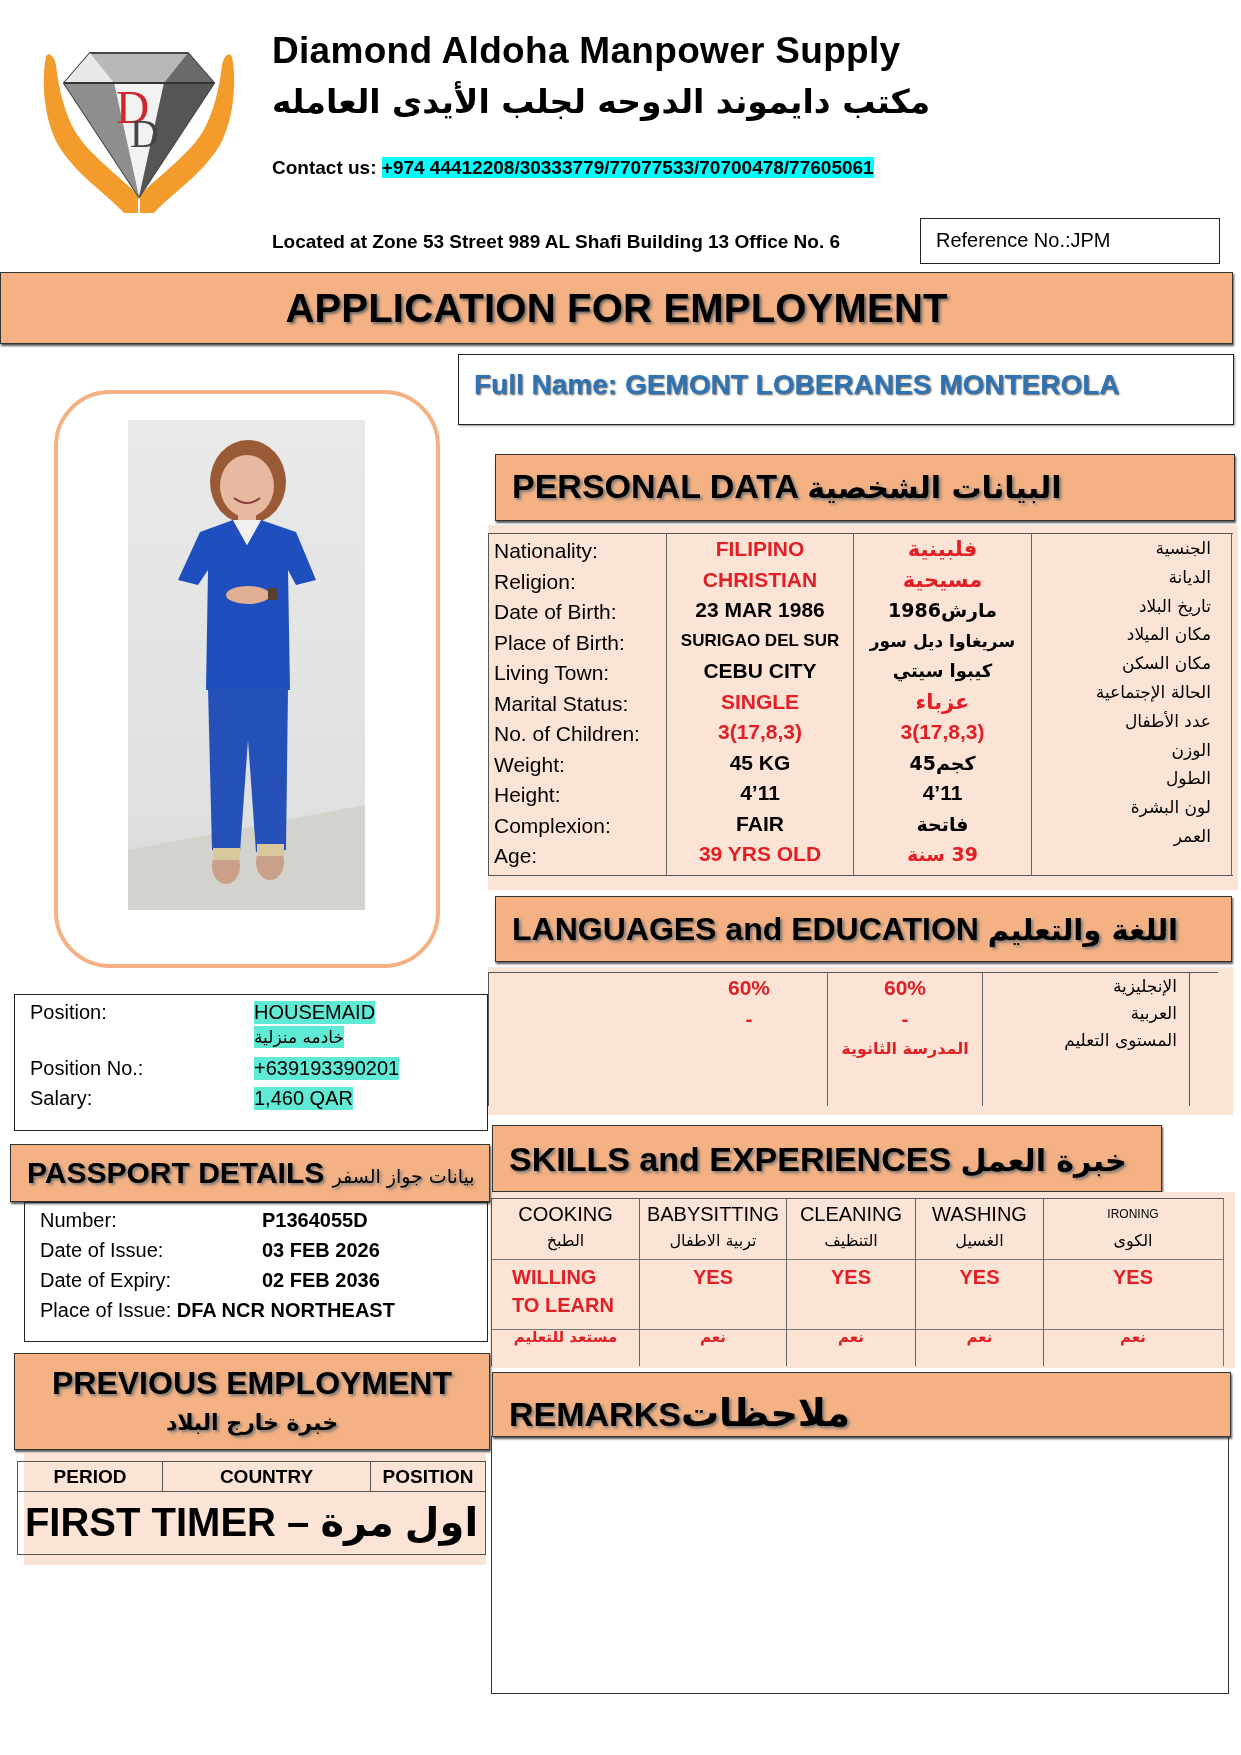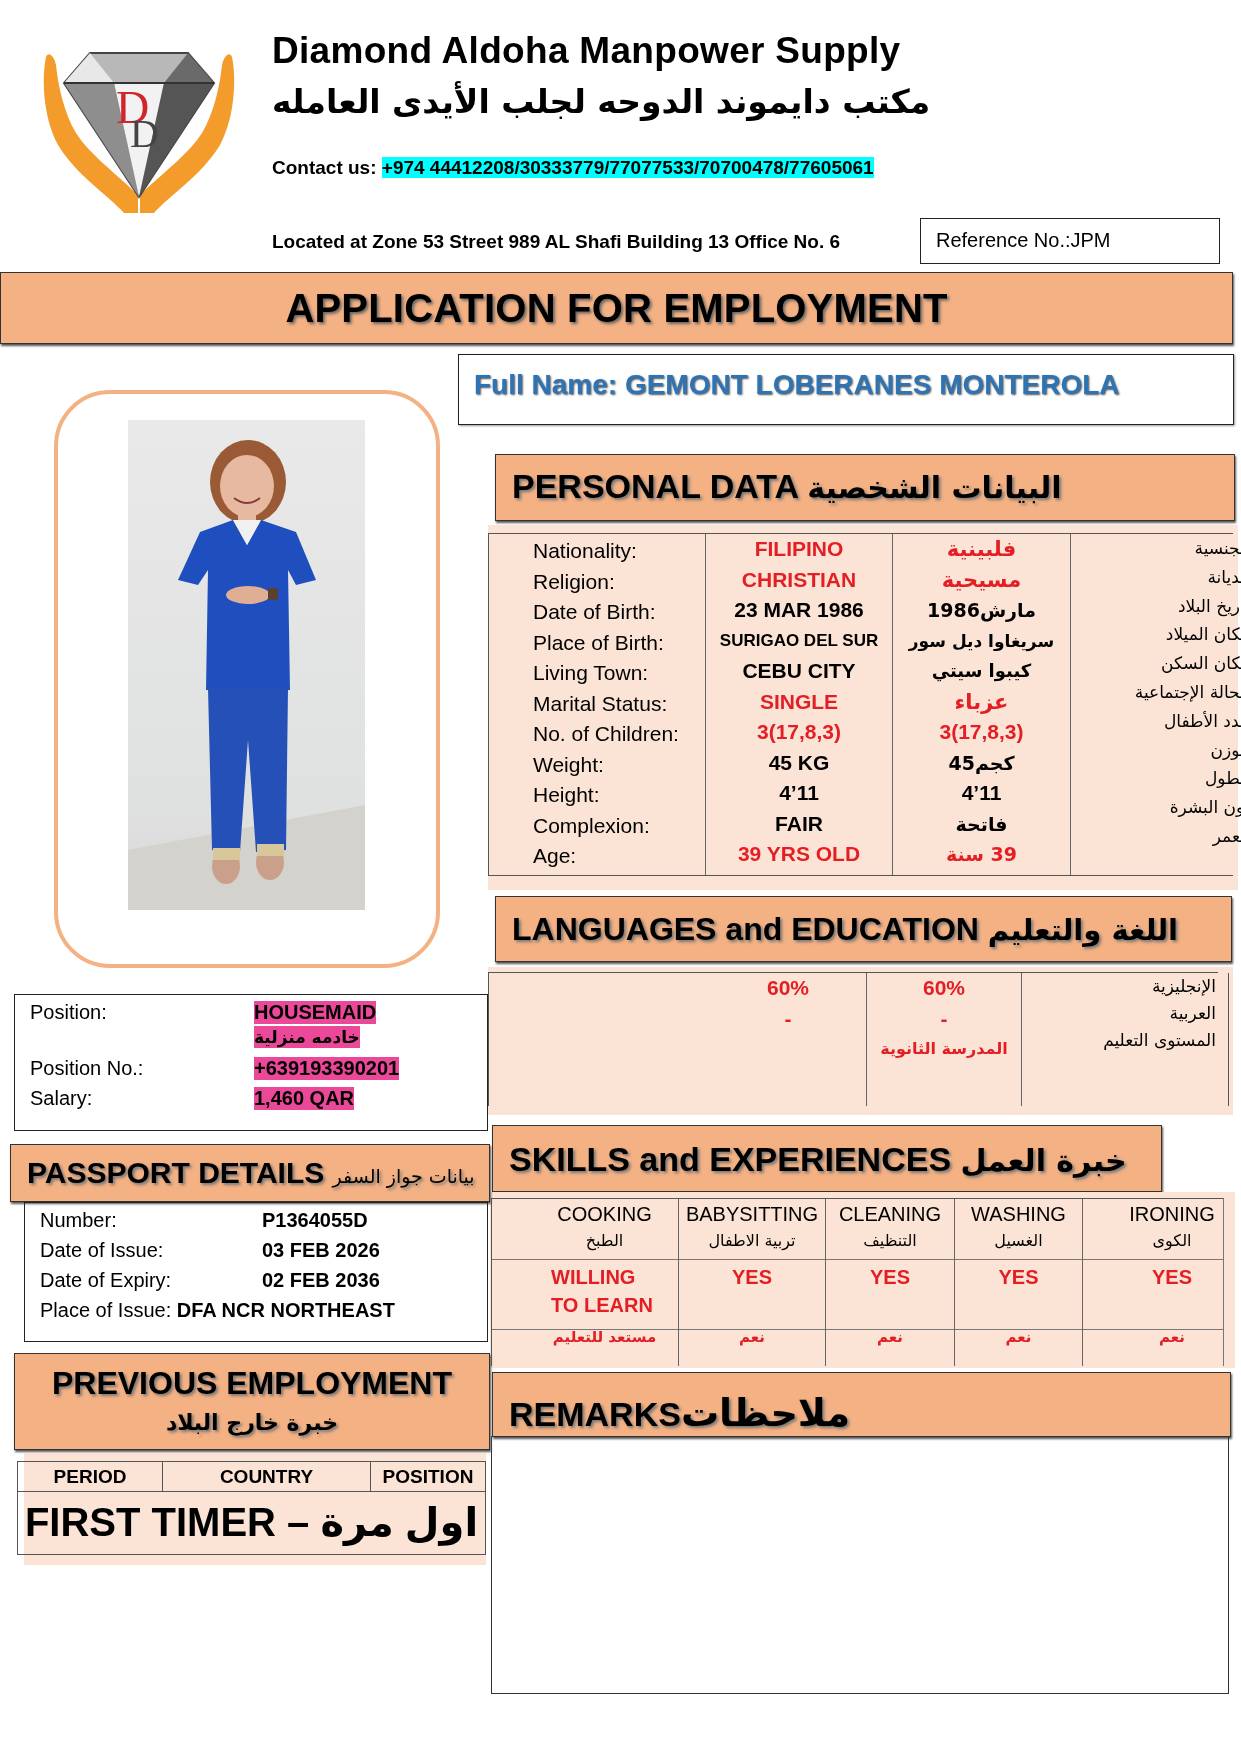--- a/index.html
+++ b/index.html
@@ -30,41 +30,41 @@
   
   .band { background: #f4b183; border: 1.5px solid #333; box-shadow: 1px 2px 2px #555; }
   .band .t { font-weight: bold; text-shadow: 2px 2px 3px #777; white-space: nowrap; }
 
   .pd-band { left: 495px; top: 454px; width: 740px; height: 67px; }
   .pd-band .t { font-size: 34px; position: absolute; left: 16px; top: 12px; }
 
   .pink { background: #fbe4d5; }
   .pd-bg { left: 488px; top: 525px; width: 750px; height: 365px; }
   .pd-table { left: 488px; top: 533px; width: 745px; height: 343px; border: 1.5px solid #555; border-right: none; }
-  .pd-col { position: absolute; top: 0; height: 100%; border-right: 1.5px solid #666; margin-left: 39px; }
+  .pd-col { position: absolute; top: 0; height: 100%; border-right: 1.5px solid #666; }
   .row-line { font-size: 21px; line-height: 30.5px; white-space: nowrap; }
 
   .lang-band { left: 495px; top: 896px; width: 737px; height: 66px; }
   .lang-band .t { font-size: 32px; position: absolute; left: 16px; top: 14px; }
   .lang-bg { left: 488px; top: 967px; width: 745px; height: 148px; }
   .lang-table { left: 488px; top: 972px; width: 730px; height: 134px; border-top: 1.5px solid #555; border-left: 1.5px solid #555; }
 
   .sk-band { left: 492px; top: 1125px; width: 670px; height: 67px; }
   .sk-band .t { font-size: 34px; position: absolute; left: 16px; top: 14px; }
   .sk-bg { left: 490px; top: 1192px; width: 745px; height: 176px; }
   .sk-table { left: 491px; top: 1198px; width: 733px; height: 168px; border: 1.5px solid #555; border-bottom: none; border-right: 1.5px solid #777; }
 
   .rm-band { left: 492px; top: 1372px; width: 739px; height: 65px; }
   .rm-band .t { font-size: 34px; position: absolute; left: 16px; top: 18px; }
   .rm-box { left: 491px; top: 1436px; width: 738px; height: 258px; border: 1.5px solid #333; }
 
   
   .infobox { left: 14px; top: 994px; width: 474px; height: 137px; border: 1.5px solid #222; }
   .info-lbl { font-size: 20px; white-space: nowrap; }
-  .info-val { font-size: 20px; font-weight: bold; background: #ec4899; white-space: nowrap; }
+  .info-val { font-size: 20px; font-weight: normal; background: #5eead4; white-space: nowrap; }
 
   .pp-band { left: 10px; top: 1144px; width: 480px; height: 58px; }
   .pp-band .t { font-size: 30px; position: absolute; left: 16px; top: 11px; }
   .pp-box { left: 24px; top: 1202px; width: 464px; height: 140px; border: 1.5px solid #222; }
 
   .pe-band { left: 14px; top: 1353px; width: 476px; height: 97px; }
   .pe-band .t1 { font-size: 32px; position: absolute; left: 0; right: 0; top: 11px; text-align: center; }
   .pe-band .t2 { font-size: 22px; position: absolute; left: 0; right: 0; top: 56px; text-align: center; direction: rtl; font-family: "DejaVu Sans", sans-serif; }
   .pe-bg { left: 24px; top: 1453px; width: 462px; height: 112px; }
   .pe-table { left: 17px; top: 1461px; width: 469px; height: 94px; border: 1.5px solid #555; }
@@ -253,21 +253,21 @@
     <div class="red" style="font-size:20px;font-weight:bold;line-height:28px;margin-top:8px;">YES</div>
     <div class="red ar" style="font-size:15px;font-weight:bold;line-height:28px;margin-top:32px;">نعم</div>
   </div>
   <div class="pd-col center" style="left:424px;width:128px;">
     <div style="font-size:20px;line-height:26px;padding-top:2px;">WASHING</div>
     <div class="ar" style="font-size:16px;line-height:28px;">الغسيل</div>
     <div class="red" style="font-size:20px;font-weight:bold;line-height:28px;margin-top:8px;">YES</div>
     <div class="red ar" style="font-size:15px;font-weight:bold;line-height:28px;margin-top:32px;">نعم</div>
   </div>
   <div class="pd-col center" style="left:552px;width:178px;border-right:none;">
-    <div style="font-size:20px;line-height:26px;padding-top:2px;">IRONING</div>
+    <div style="font-size:12px;line-height:26px;padding-top:2px;">IRONING</div>
     <div class="ar" style="font-size:16px;line-height:28px;">الكوى</div>
     <div class="red" style="font-size:20px;font-weight:bold;line-height:28px;margin-top:8px;">YES</div>
     <div class="red ar" style="font-size:15px;font-weight:bold;line-height:28px;margin-top:32px;">نعم</div>
   </div>
 </div>
 
 <div class="abs band rm-band">
   <div class="t"><span>REMARKS</span><span class="ar" style="font-family:'DejaVu Sans',sans-serif;font-size:38px;">ملاحظات</span></div>
 </div>
 <div class="abs rm-box"></div>

